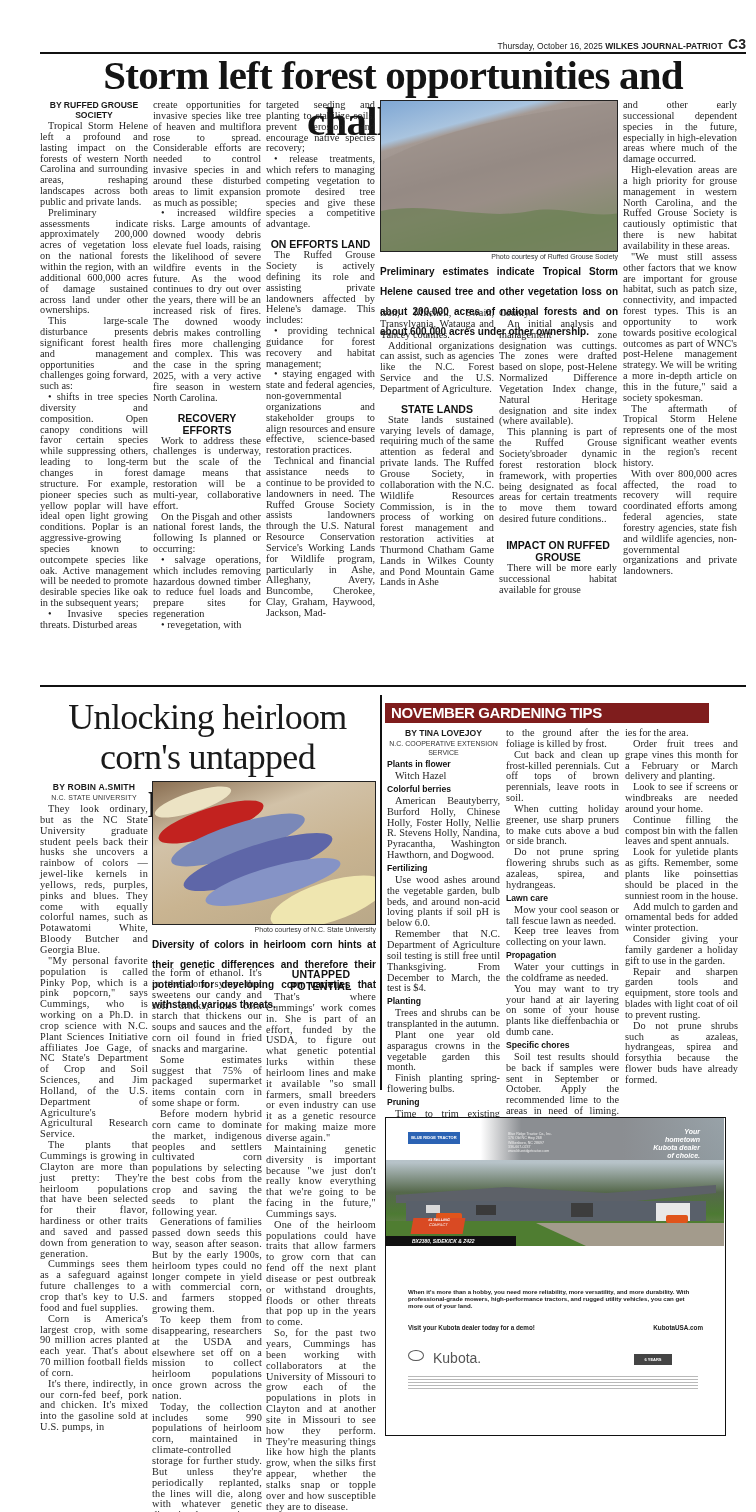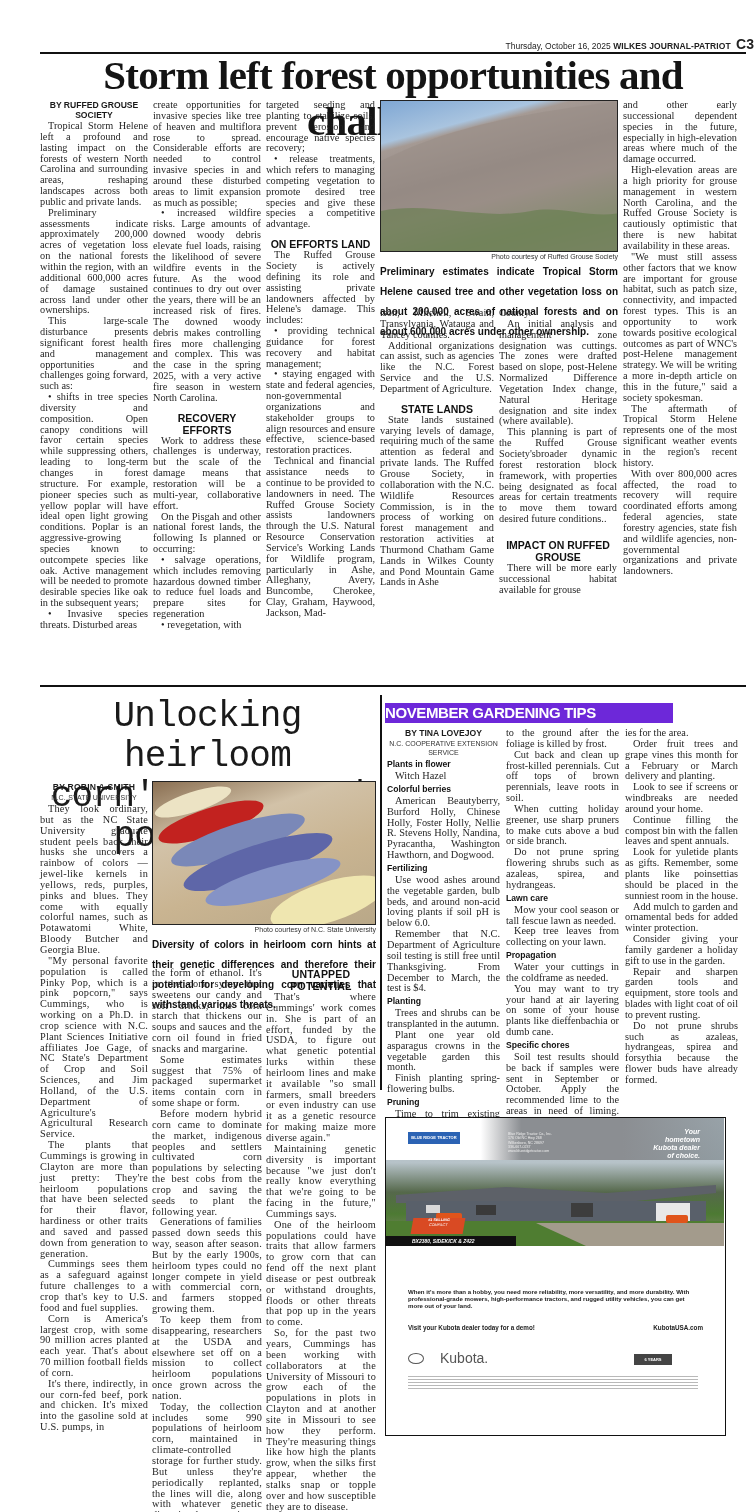--- a/index.html
+++ b/index.html
@@ -1,20 +1,20 @@
 <!DOCTYPE html>
 <html><head>
 <meta charset="utf-8">
 <style>
   * { box-sizing: border-box; margin: 0; padding: 0; }
   html, body { width: 756px; height: 1512px; background: #ffffff; overflow: hidden; }
   body { position: relative; font-family: "DejaVu Serif", serif; color: #1a1a1a; }
 
   .abs { position: absolute; }
-  .folio { left: 48px; top: 36px; width: 706px; height: 16px; text-align: right;
+  .folio { left: 40px; top: 36px; width: 706px; height: 16px; text-align: right;
            font-family: "Liberation Sans", sans-serif; font-size: 8.5px; color: #222; }
   .folio .paper { font-weight: bold; letter-spacing: 0.1px; }
   .folio .page { font-weight: bold; font-size: 14px; margin-left: 3px; }
   .rule { background: #111; height: 1.5px; }
 
   .headline1 { left: 40px; top: 52px; width: 706px; text-align: center;
                font-family: "Liberation Serif", serif; font-weight: bold; font-size: 41px;
                letter-spacing: -0.8px; line-height: 46px; color: #141414; }
 
   .col { position: absolute; font-family: "Liberation Serif", serif; font-size: 10.3px;
@@ -30,26 +30,26 @@
   .gsub { font-family: "Liberation Sans", sans-serif; font-weight: bold; font-size: 8.6px;
           line-height: 11px; margin: 2px 0 1px 0; color: #111; }
 
   .photo { position: absolute; border: 1px solid #222; overflow: hidden; }
   .credit { position: absolute; font-family: "Liberation Sans", sans-serif; font-size: 7px;
             text-align: right; color: #333; }
   .caption { position: absolute; font-family: "Liberation Sans", sans-serif; font-weight: bold;
              font-size: 10px; line-height: 20px; color: #111; text-align: justify; }
 
   .headline2 { left: 40px; top: 697px; width: 335px; text-align: center;
-               font-family: Liberation Mono, monospace; font-size: 36px; line-height: 40px;
+               font-family: Liberation Serif, serif; font-size: 36px; line-height: 40px;
                letter-spacing: -0.7px; color: #1a1a1a; }
 
-  .tips-bar { left: 385px; top: 703px; width: 288px; height: 20px; background: #6d28d9;
+  .tips-bar { left: 385px; top: 703px; width: 324px; height: 20px; background: #7f1d1d;
               color: #fff; font-family: "Liberation Sans", sans-serif; font-weight: bold;
-              font-size: 15px; line-height: 20px; letter-spacing: -0.4px; }
+              font-size: 15px; line-height: 20px; padding-left: 6px; letter-spacing: -0.4px; }
   .vrule { background: #111; width: 1.5px; }
 
   .ad { left: 385px; top: 1117px; width: 341px; height: 319px; border: 1.5px solid #111; background: #fff; overflow: hidden; }
   .ad-photo { position: absolute; left: 0; top: 0; width: 338px; height: 128px;
               background: linear-gradient(180deg, #c9d3db 0%, #b6c2c8 35%, #55684b 58%, #4d7a33 75%, #8c8577 100%); overflow: hidden; }
   .ad-head { position: absolute; left: 22px; top: 136px; font-family: "Liberation Sans", sans-serif;
              font-weight: bold; font-size: 14px; line-height: 15px; color: #222; }
   .ad-body { position: absolute; left: 22px; top: 170px; width: 290px; font-family: "Liberation Sans", sans-serif;
              font-weight: bold; font-size: 6.1px; line-height: 7px; color: #222; }
   .ad-cta { position: absolute; top: 206px; font-family: "Liberation Sans", sans-serif; font-weight: bold;
@@ -261,19 +261,19 @@
     </svg>
     <div style="position:absolute; left:26px; top:100px; width:52px; height:16px; background:#d94a23; transform:skewX(-10deg);">
       <div style="font-family:'Liberation Sans',sans-serif; font-size:3.8px; font-weight:bold; color:#fff; text-align:center; line-height:5px;">#1 SELLING</div>
       <div style="font-family:'Liberation Sans',sans-serif; font-size:3.8px; font-style:italic; color:#fff; text-align:center; line-height:5px;">COMPACT</div>
     </div>
     <div style="position:absolute; left:0; top:118px; width:130px; height:10px; background:#111; color:#fff; font-family:'Liberation Sans',sans-serif; font-style:italic; font-weight:bold; font-size:5px; line-height:10px; padding-left:26px;">BX2380, SIDEKICK &amp; Z422</div>
   </div>
   <div class="ad-body">When it's more than a hobby, you need more reliability, more versatility, and more durability. With professional-grade mowers, high-performance tractors, and rugged utility vehicles, you can get more out of your land.</div>
   <div class="ad-cta" style="left:22px;">Visit your Kubota dealer today for a demo!</div>
   <div class="ad-cta" style="right:22px;">KubotaUSA.com</div>
-  <div style="position:absolute; left:22px; top:232px; display:flex; align-items:center; gap:16px;">
+  <div style="position:absolute; left:22px; top:232px; display:flex; align-items:flex-start; gap:9px;">
     <span style="display:inline-block; width:16px; height:11px; border:1px solid #555; border-radius:50%;"></span>
     <span style="font-family:'Liberation Sans',sans-serif; font-size:14px; color:#555;">Kubota.</span>
   </div>
   <div style="position:absolute; left:248px; top:236px; width:38px; height:11px; background:#444; color:#fff; font-family:'Liberation Sans',sans-serif; font-size:4px; font-weight:bold; text-align:center; line-height:11px;">6 YEARS</div>
   <div class="ad-fine"></div>
 </div>
 
 </body></html>

